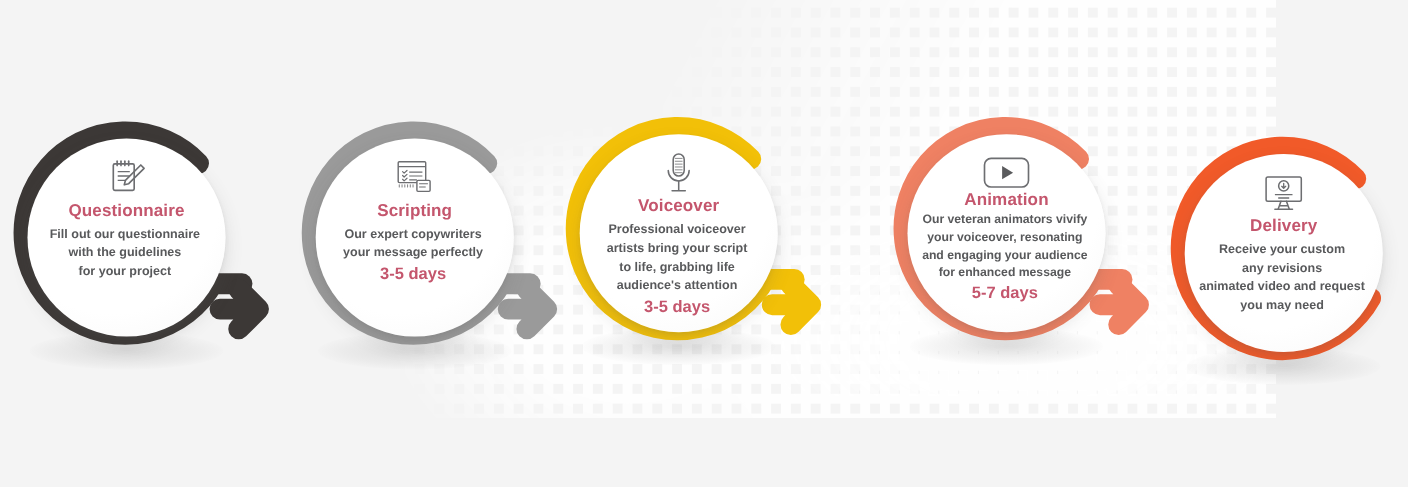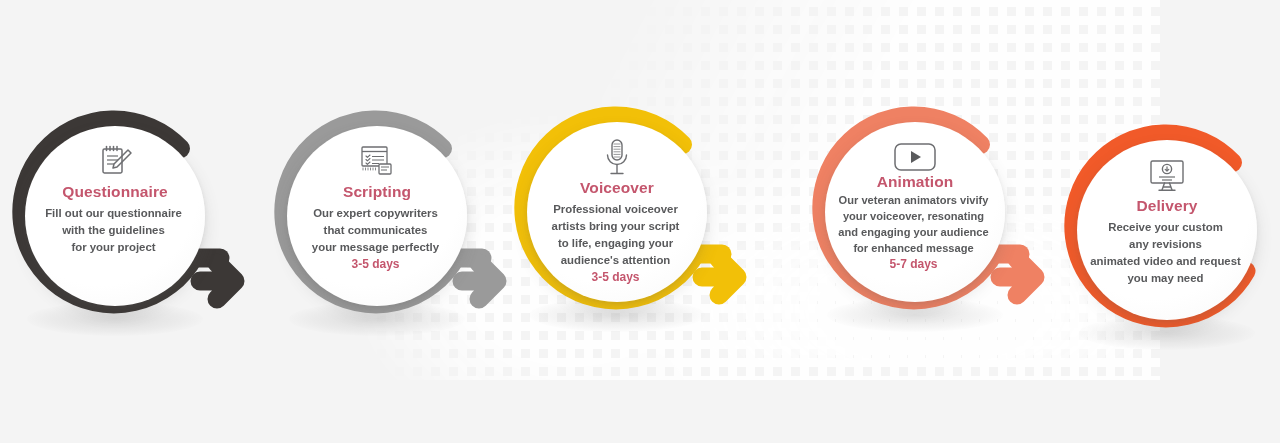--- a/index.html
+++ b/index.html
@@ -85,21 +85,21 @@
   .desc {
     font-size: 11.4px;
     font-weight: bold;
     color: #58595b;
     line-height: 1.48;
     text-align: center;
     width: 186px;
     margin-left: -3px;
   }
   .days {
-    font-size: 12px;
+    font-size: 15px;
     font-weight: bold;
     color: #c4566d;
     line-height: 1.45;
     text-align: center;
   }
 
   
   .ground {
     position: absolute;
     left: 18px; bottom: -14px;
@@ -182,21 +182,20 @@
             <line x1="11" y1="24" x2="11" y2="26"></line>
               <line x1="13.5" y1="24" x2="13.5" y2="26"></line>
             <line x1="16" y1="24" x2="16" y2="26"></line>
               <line x1="18.5" y1="24" x2="18.5" y2="26"></line>
           </g>
         </svg>
       </div>
       <div class="title">Scripting</div>
       <div class="desc">
         <div>Our expert copywriters</div>
-        <div>that communicates</div>
         <div>your message perfectly</div>
         <div class="days">3-5 days</div>
       </div>
     </div>
   </div>
 
   <div class="step" style="left:511px; top:106px;">
     <div class="ground"></div>
     <div class="ring-wrap">
       <svg width="260" height="240" viewBox="0 0 260 240">
@@ -221,21 +220,21 @@
             <line x1="11.5" y1="14.8" x2="18.5" y2="14.8"></line>
             <line x1="11.5" y1="17.4" x2="18.5" y2="17.4"></line>
             <line x1="11.5" y1="20" x2="18.5" y2="20"></line>
           </g>
         </svg>
       </div>
       <div class="title">Voiceover</div>
       <div class="desc">
         <div>Professional voiceover</div>
         <div>artists bring your script</div>
-        <div>to life, engaging your</div>
+        <div>to life, grabbing life</div>
         <div>audience's attention</div>
         <div class="days">3-5 days</div>
       </div>
     </div>
   </div>
 
   <div class="step" style="left:809px; top:106px;">
     <div class="ground"></div>
     <div class="ring-wrap">
       <svg width="260" height="240" viewBox="0 0 260 240">

